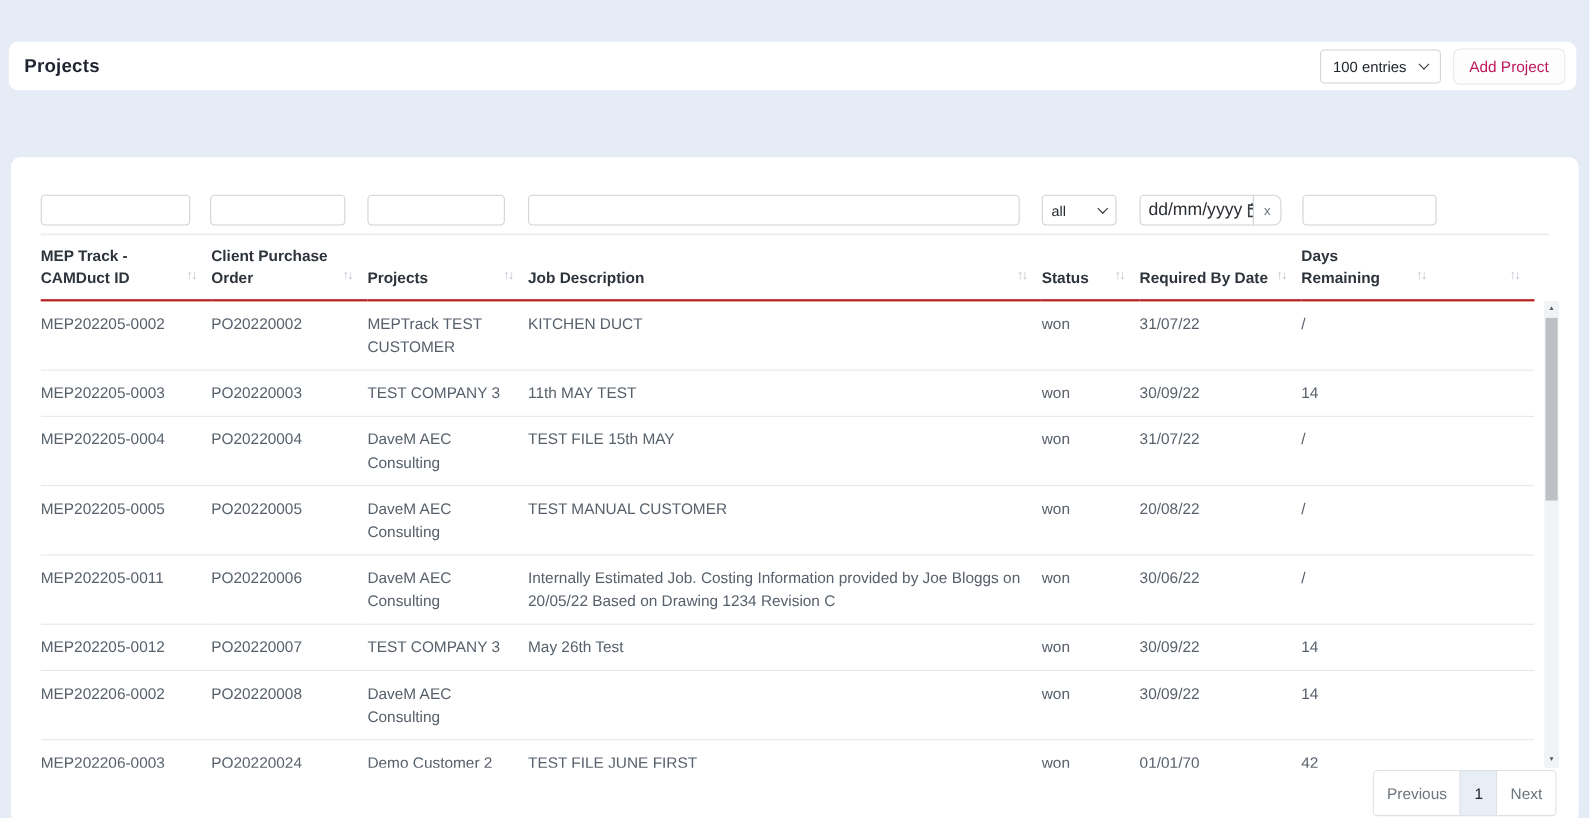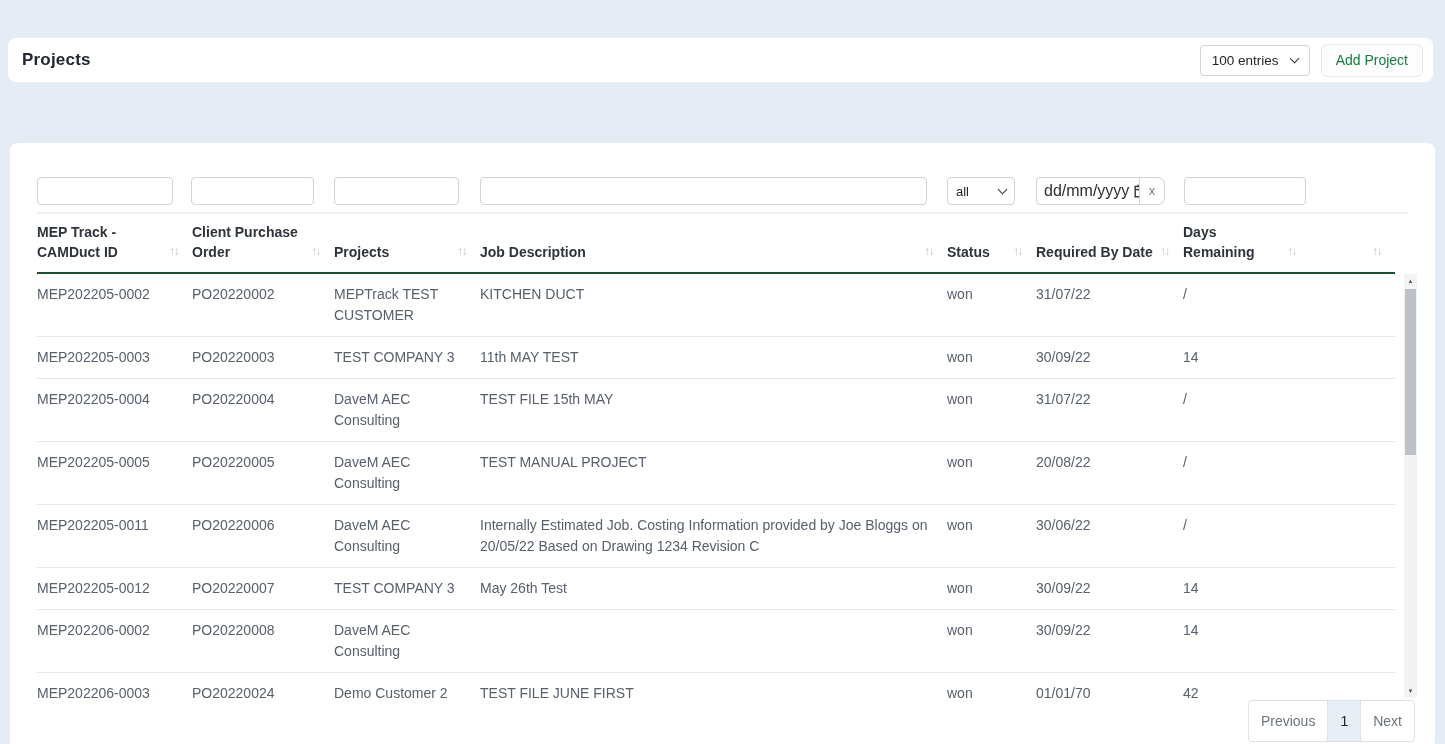--- a/index.html
+++ b/index.html
@@ -23,21 +23,21 @@
     height:31px; border:1px solid #ced4da; border-radius:4px; background:#fff;
     display:flex; align-items:center; gap:12px; padding:0 11px;
     font-size:13.5px; color:#212529; cursor:pointer;
   }
   .chevron {
     width:7px; height:7px; border-right:1.7px solid #343a40; border-bottom:1.7px solid #343a40;
     transform:rotate(45deg); margin-top:-4px; flex:none;
   }
   .btn-add {
     height:33px; padding:0 14px; background:#fdfdfe; border:1px solid #e6e9ec;
-    border-radius:6px; font-size:14px; color:#15803d; cursor:pointer;
+    border-radius:6px; font-size:14px; color:#be185d; cursor:pointer;
     font-family:inherit;
   }
   
   .main-card {
     position:absolute; left:10px; top:95px; width:1425px; height:605px;
     background:#ffffff; border-radius:8px; padding:34px 27px 0;margin-top:48px;
   }
   
   .filters-row { position:relative; height:28px; }
   .filter-input {
@@ -64,21 +64,21 @@
   .date-clear {
     width:26px; height:28px; margin-left:-1px;
     border:1px solid #ced4da; border-radius:0 7px 7px 0; background:#fff;
     font-size:12px; color:#6c757d; cursor:pointer; font-family:inherit;
   }
   .divider { margin-top:7px; border-bottom:2px solid #eef1f4; }
   
   table { border-collapse:collapse; table-layout:fixed; width:1358px; }
   th {
     vertical-align:bottom; text-align:left;
-    padding:8px 14px 10px 0; border-bottom:2px solid #14532d;
+    padding:8px 14px 10px 0; border-bottom:2px solid #b91c1c;
     font-size:14px; font-weight:700; color:#2e343b; line-height:20px;
   }
   .th-inner { display:flex; align-items:flex-end; justify-content:space-between; gap:4px; }
   .sort-icon {
     color:#bdc4cb; font-size:11.5px; letter-spacing:-1.5px;
     white-space:nowrap; font-weight:400; flex:none; padding-bottom:1px;
   }
   .table-viewport { height:424px; overflow:hidden; width:1358px; }
   td {
     vertical-align:top; padding:10px 14px 10px 0; border-bottom:1px solid #e4e8eb;
@@ -259,21 +259,21 @@
             <td>TEST FILE 15th MAY</td>
             <td>won</td>
             <td>31/07/22</td>
             <td>/</td>
             <td></td>
           </tr>
           <tr>
             <td>MEP202205-0005</td>
             <td>PO20220005</td>
             <td>DaveM AEC Consulting</td>
-            <td>TEST MANUAL PROJECT</td>
+            <td>TEST MANUAL CUSTOMER</td>
             <td>won</td>
             <td>20/08/22</td>
             <td>/</td>
             <td></td>
           </tr>
           <tr>
             <td>MEP202205-0011</td>
             <td>PO20220006</td>
             <td>DaveM AEC Consulting</td>
             <td>Internally Estimated Job. Costing Information provided by Joe Bloggs on 20/05/22 Based on Drawing 1234 Revision C</td>

